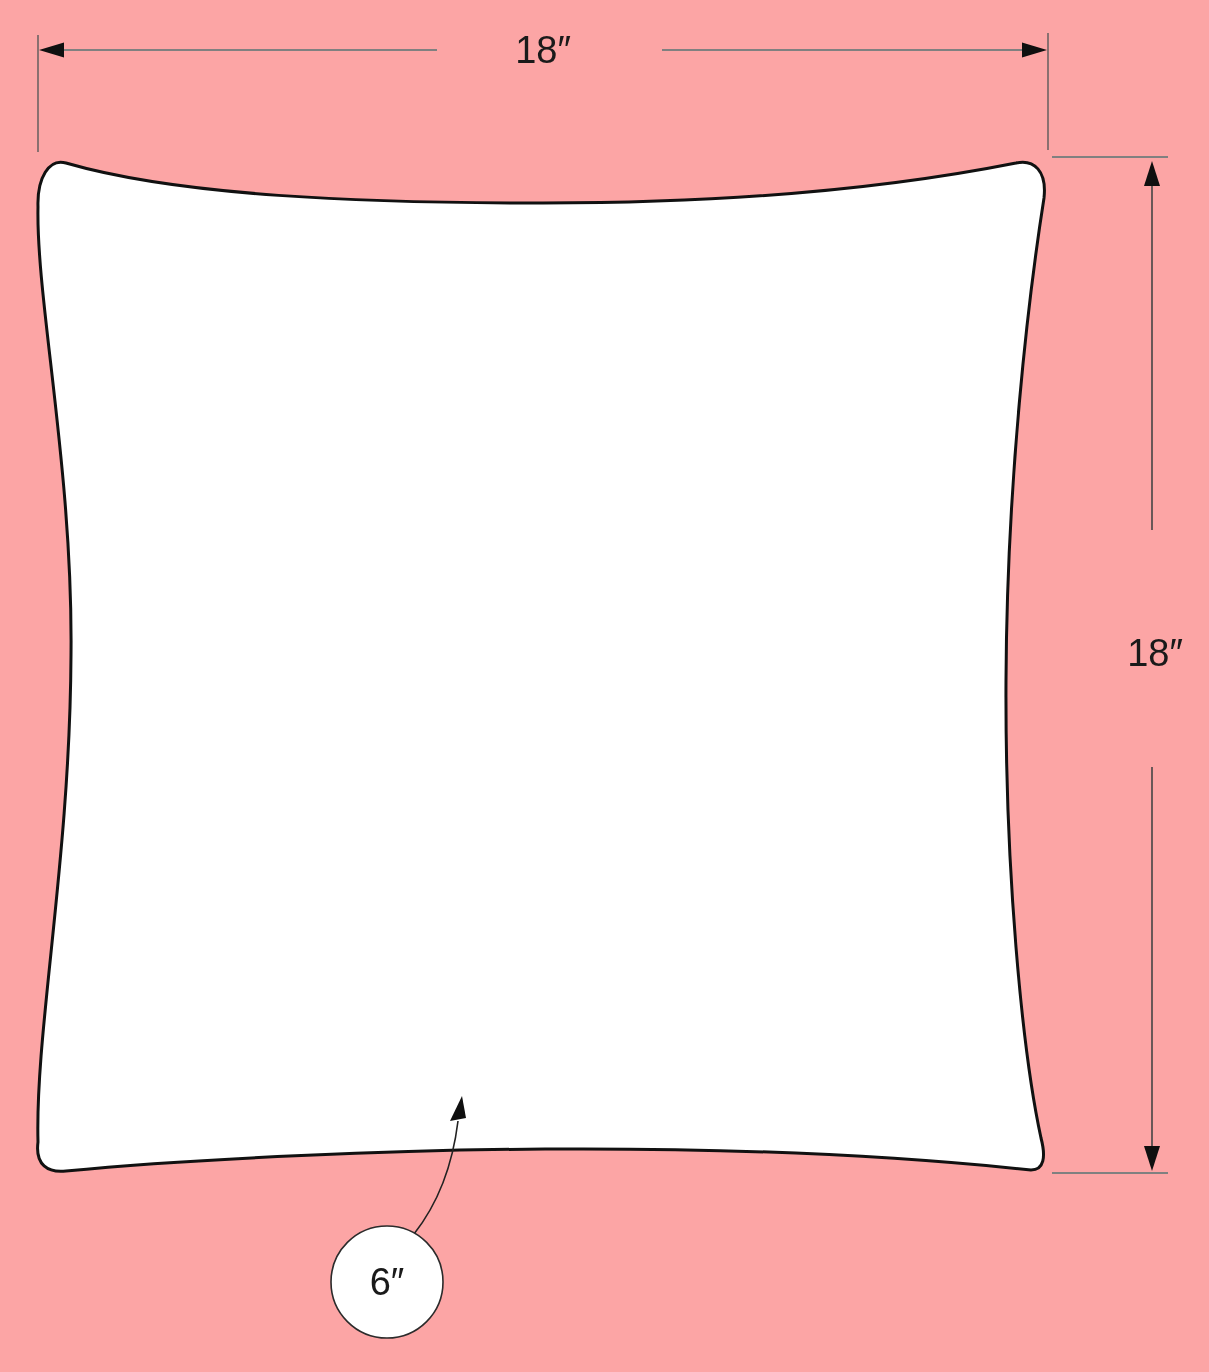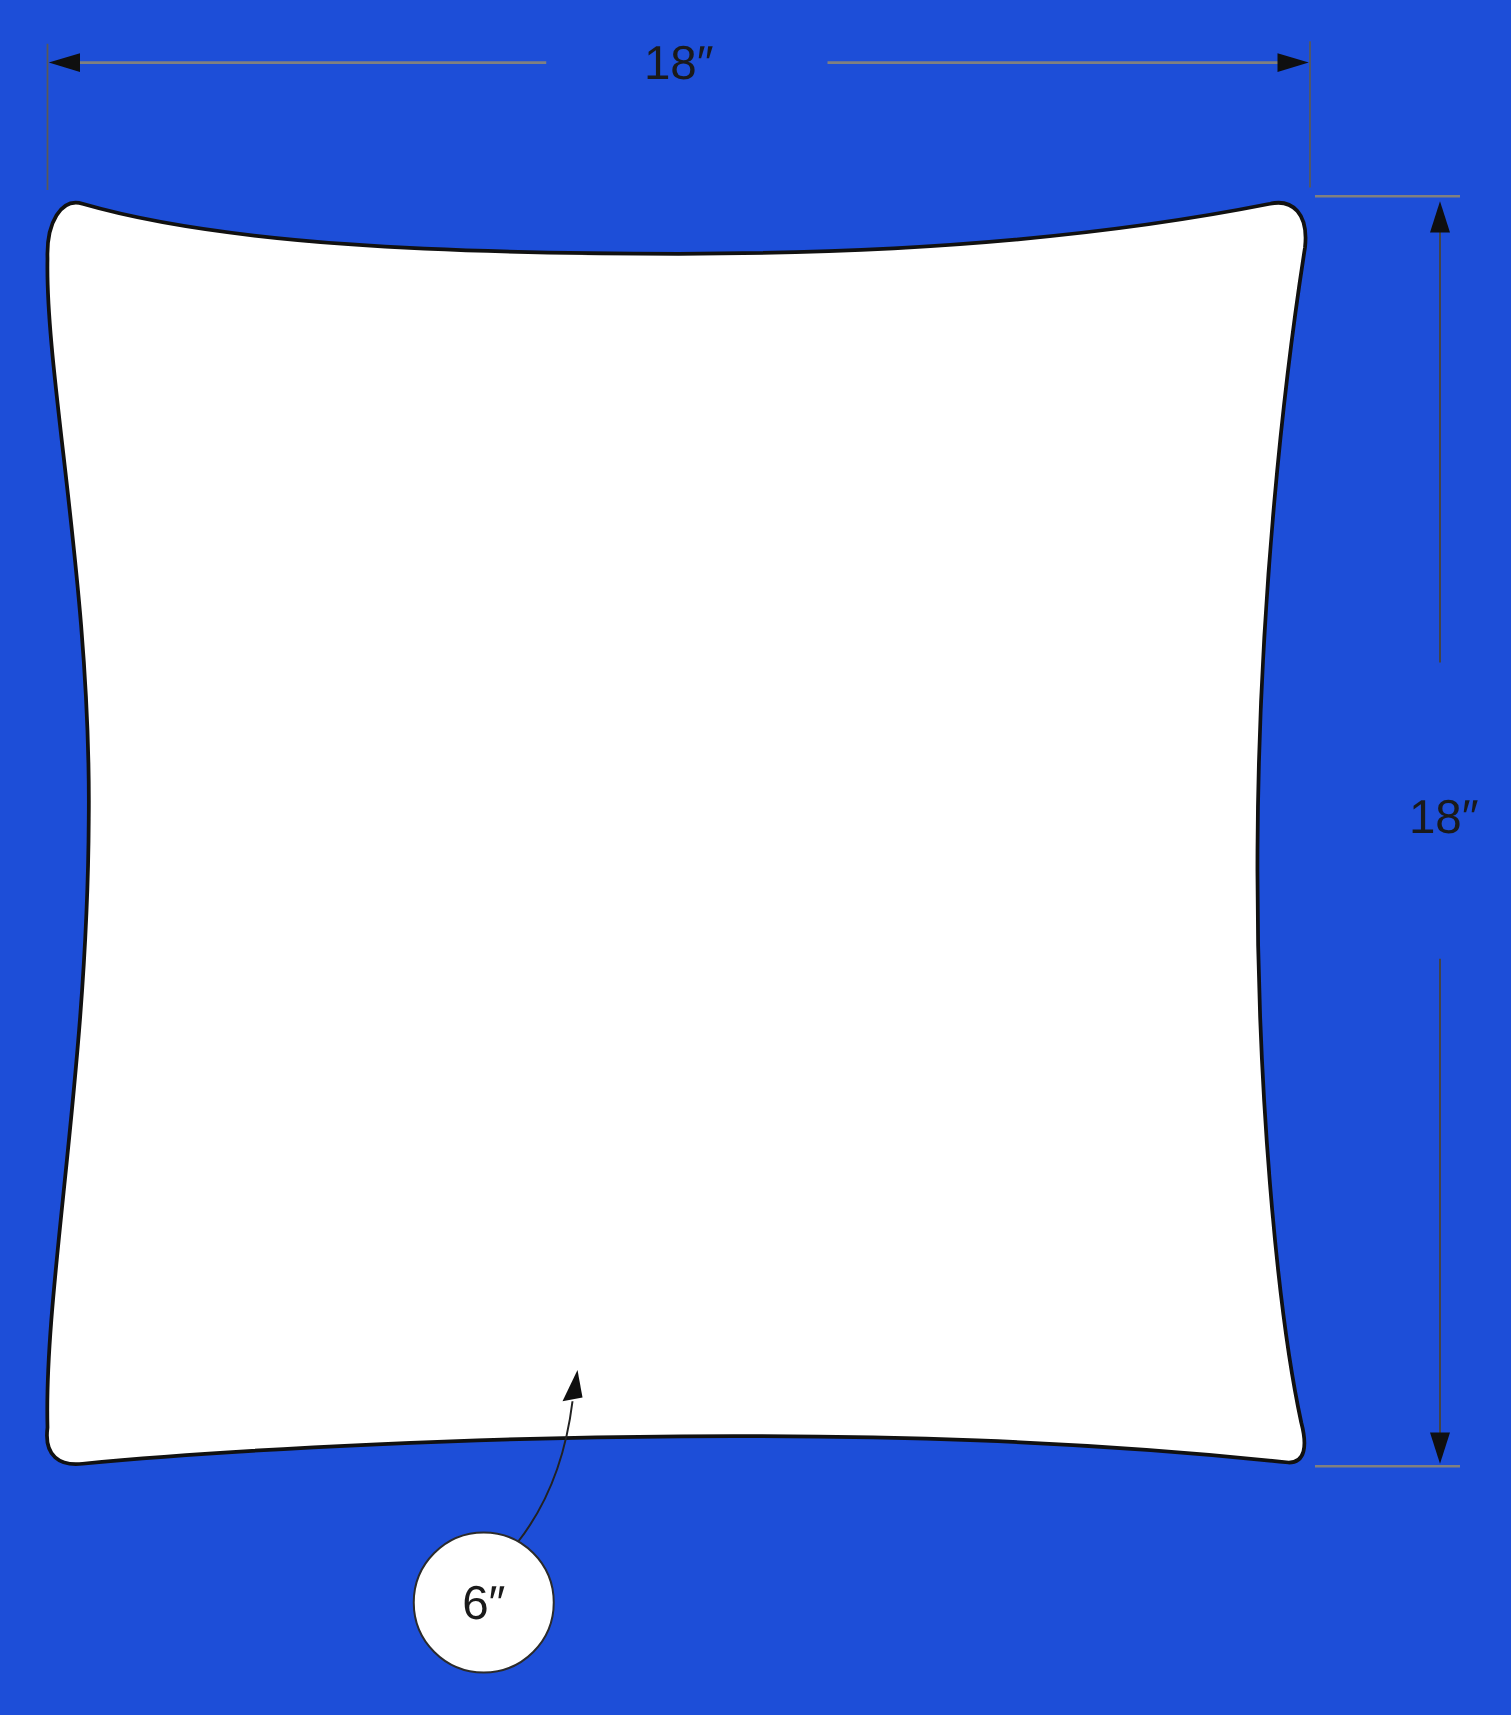--- a/index.html
+++ b/index.html
@@ -4,21 +4,21 @@
 <style>
   html, body {
     margin: 0;
     padding: 0;
     background: #ffffff;
   }
   .canvas {
     position: relative;
     width: 1209px;
     height: 1372px;
-    background: #1d4ed8;
+    background: #fca5a5;
     overflow: hidden;
     text-align: center;
   }
   svg { display: block; }
   .dim-label {
     font-family: "Liberation Sans", sans-serif;
     font-size: 38px;
     fill: #1a1a1a;
     text-anchor: middle;
   }

